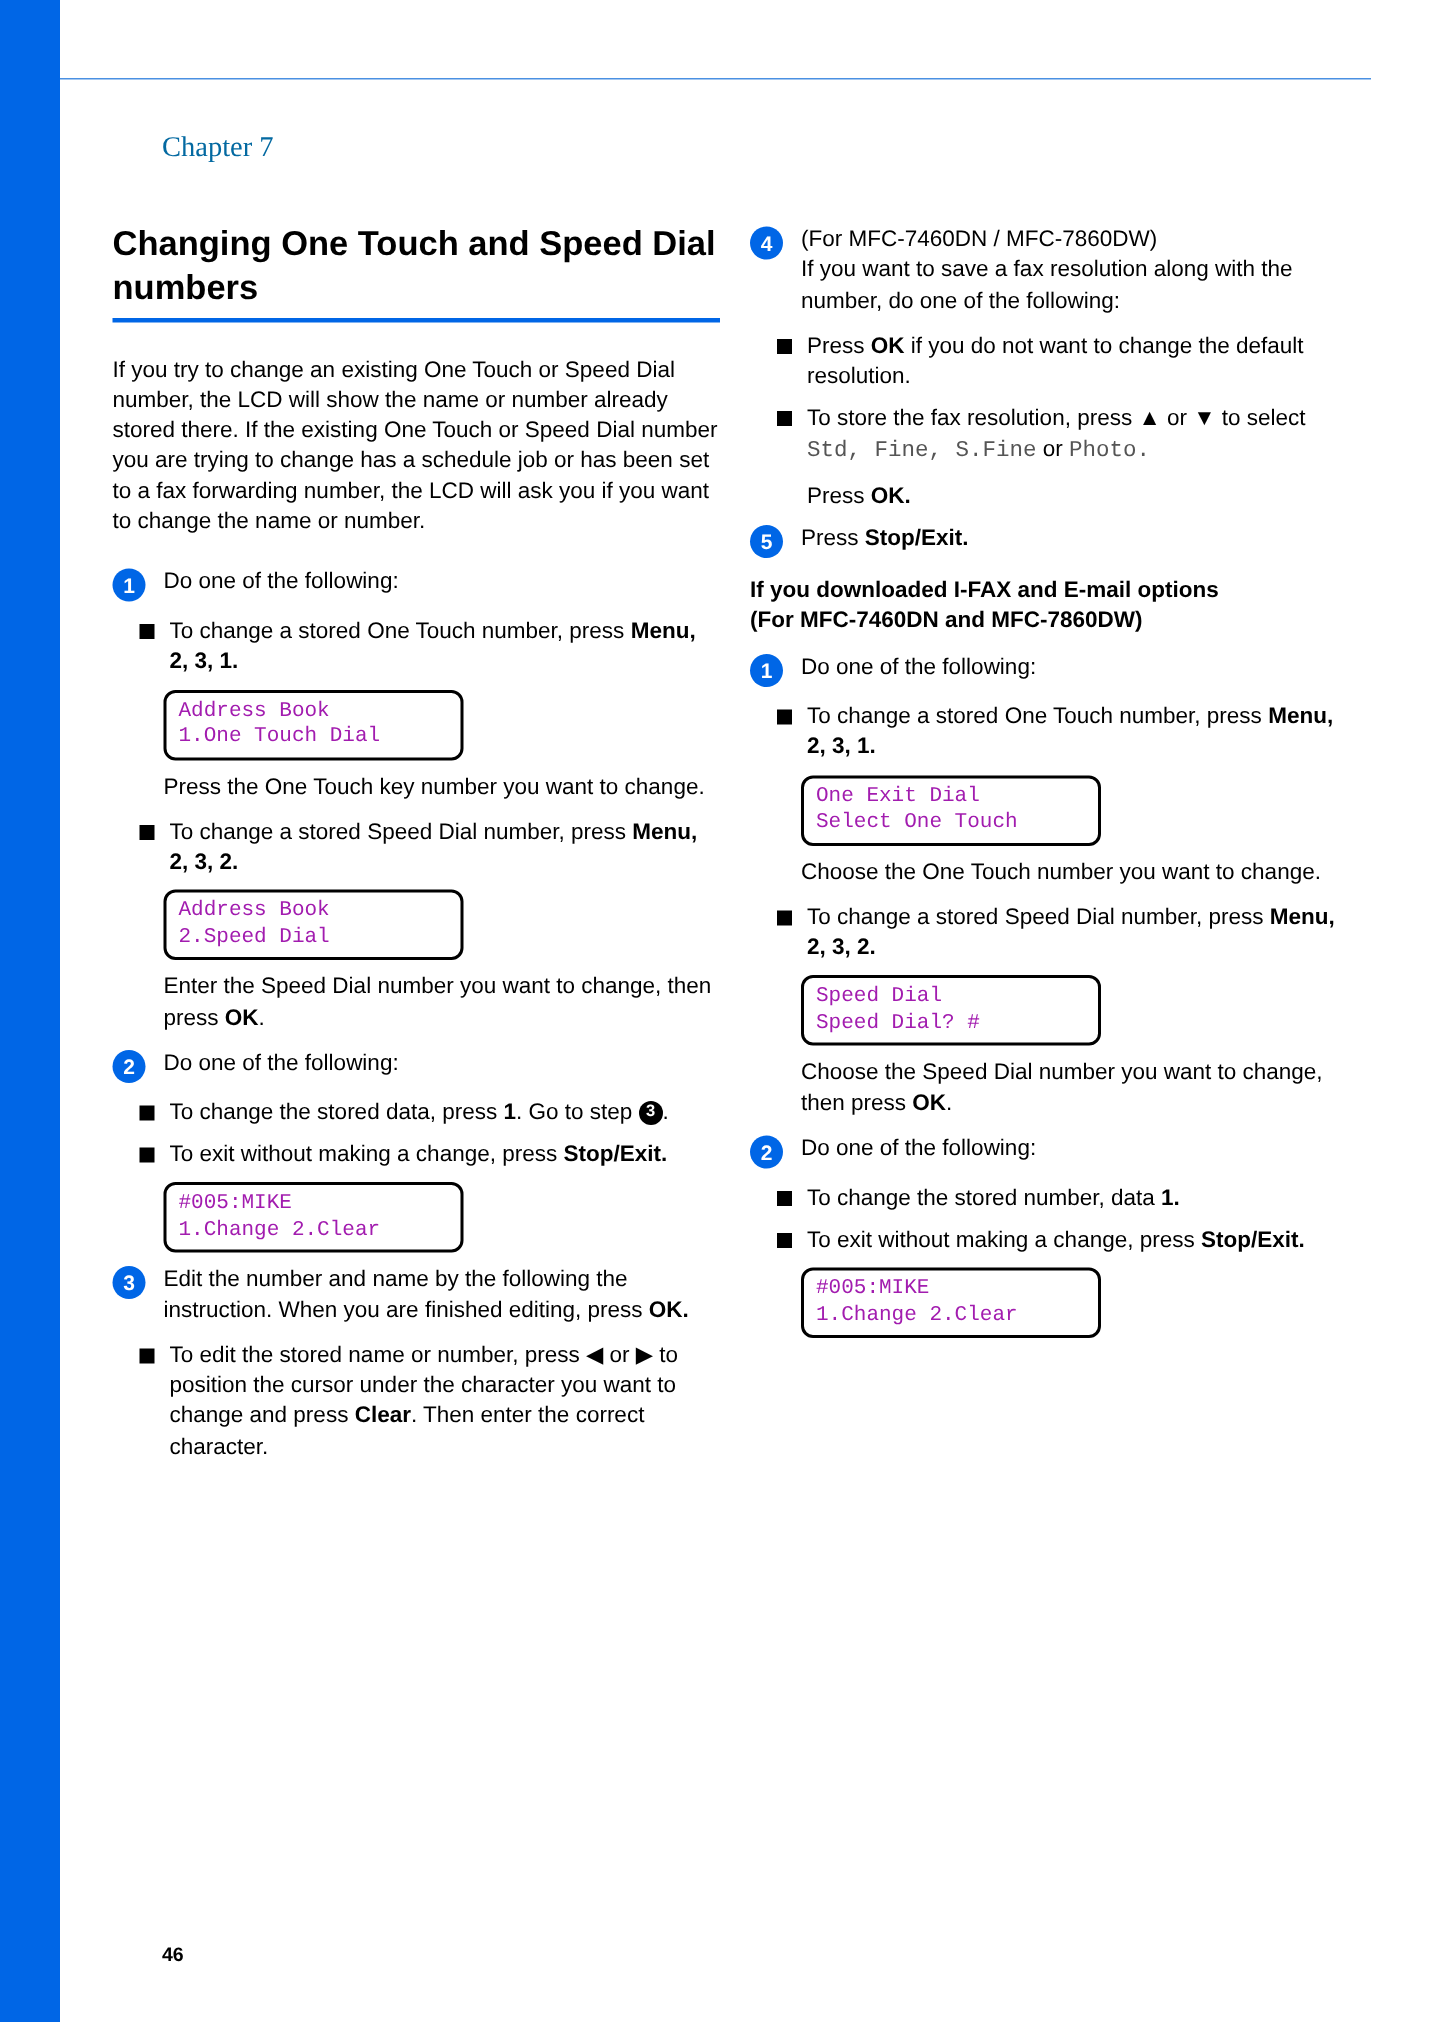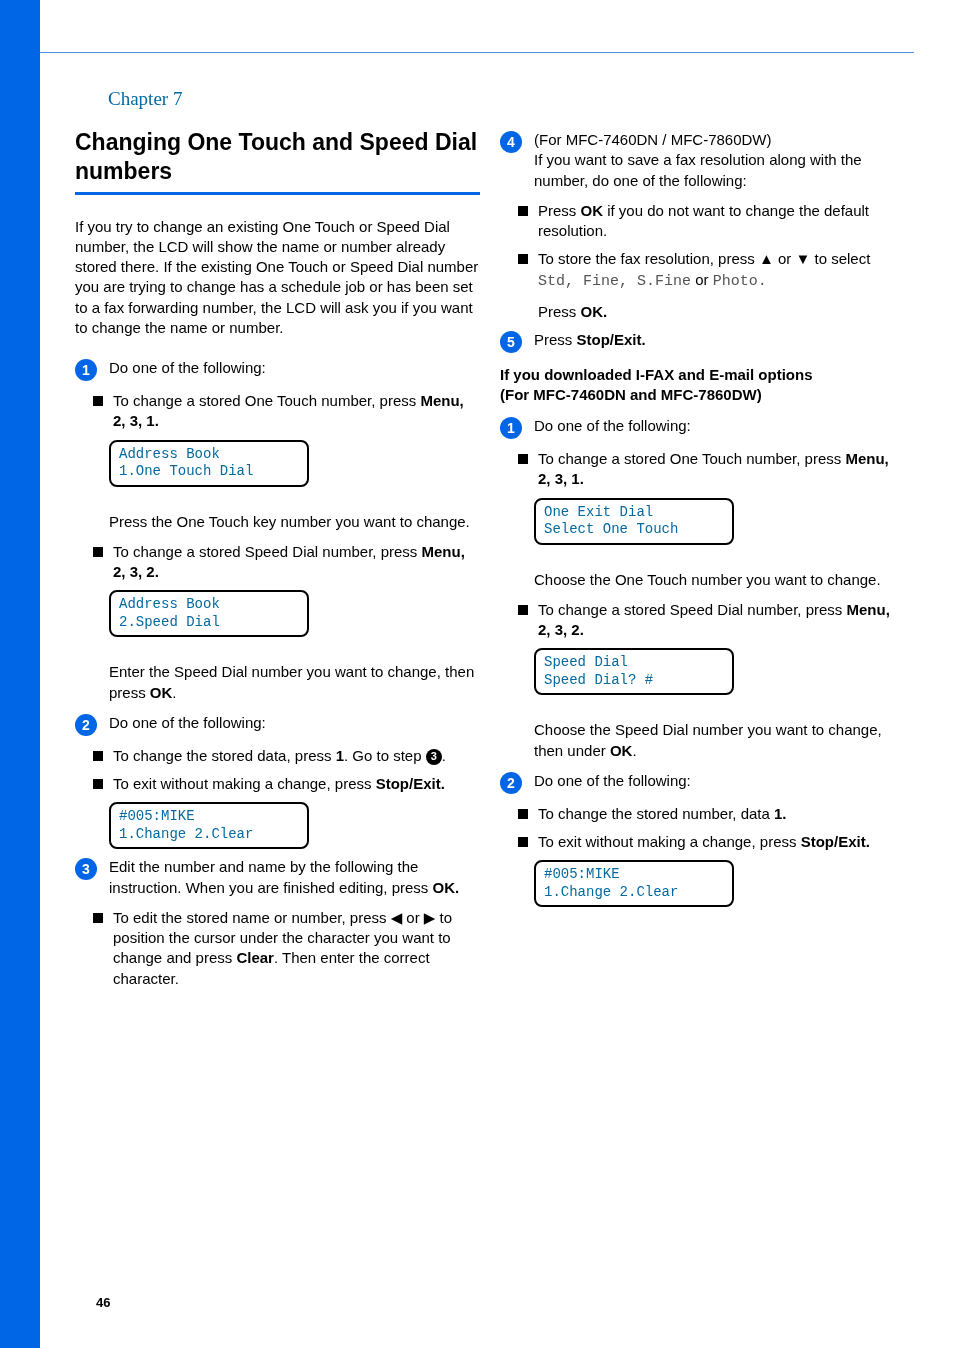--- a/index.html
+++ b/index.html
@@ -36,21 +36,21 @@
       position: absolute;
       left: 108px;
       top: 88px;
       font-size: 19px;
       color: #0369a1;
       font-family: Liberation Serif, serif;
     }
     .content-wrap {
       position: absolute;
       left: 75px;
-      top: 128px;
+      top: 148px;
       width: 830px;
       display: flex;
       gap: 20px;
     }
     .left-col, .right-col {
       flex: 1;
     }
     .section-title {
       font-size: 23px;
       font-weight: bold;
@@ -129,39 +129,39 @@
     }
     .lcd-box {
       border: 2px solid #000;
       border-radius: 8px;
       padding: 4px 8px;
       margin: 8px 0 8px 34px;
       width: 200px;
       font-family: "Courier New", monospace;
       font-size: 14px;
       line-height: 1.25;
-      color: #0369a1;
+      color: #a21caf;
     }
     .sub-text {
       margin-left: 34px;
-      margin-top: 25px;
+      margin-top: 8px;
       margin-bottom: 10px;
       font-size: 15px;
       line-height: 1.35;
     }
     .bold {
       font-weight: bold;
     }
     .mono-inline {
       font-family: "Courier New", monospace;
       color: #555;
     }
     .page-number {
       position: absolute;
-      left: 96px;
+      left: 108px;
       bottom: 38px;
       font-size: 13px;
       font-weight: bold;
     }
     .section-sub {
       font-weight: bold;
       font-size: 15px;
       line-height: 1.3;
       margin-top: 12px;
       margin-bottom: 12px;
@@ -307,21 +307,21 @@
       <div class="bullet-mark"></div>
       <div class="bullet-text">
         <span>To change a stored Speed Dial number, press </span><span class="bold">Menu, 2, 3, 2.</span>
       </div>
     </div>
     <div class="lcd-box">
       <div>Speed Dial</div>
       <div>Speed Dial? #</div>
     </div>
     <div class="sub-text">
-      <span>Choose the Speed Dial number you want to change, then under </span><span class="bold">OK</span>.
+      <span>Choose the Speed Dial number you want to change, then press </span><span class="bold">OK</span>.
     </div>
 
     <div class="step">
       <div class="step-num">2</div>
       <div class="step-body">Do one of the following:</div>
     </div>
     <div class="bullet-item">
       <div class="bullet-mark"></div>
       <div class="bullet-text">
         <span>To change the stored number, data </span><span class="bold">1.</span>

